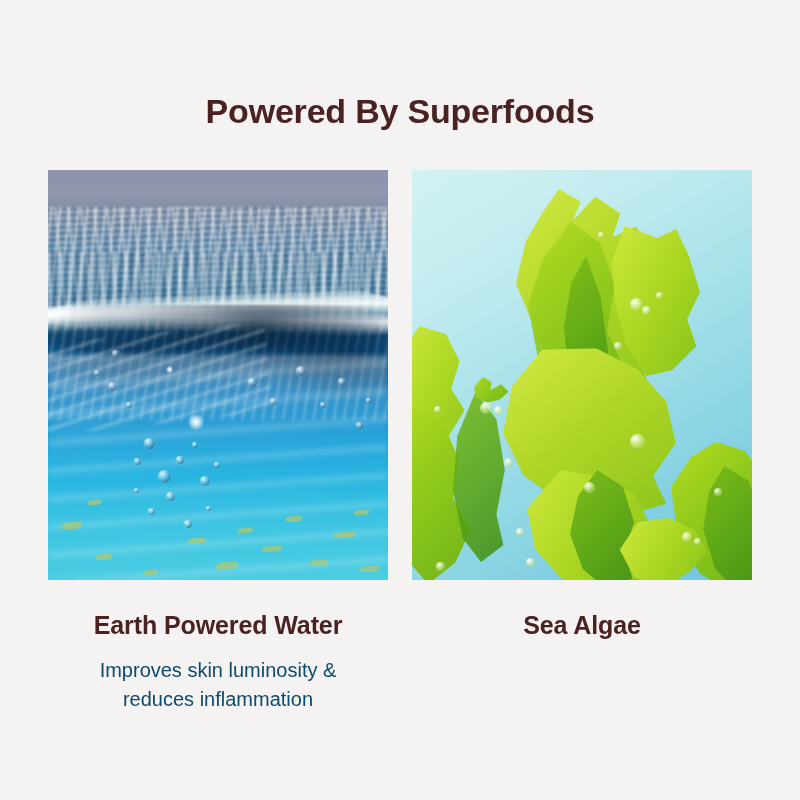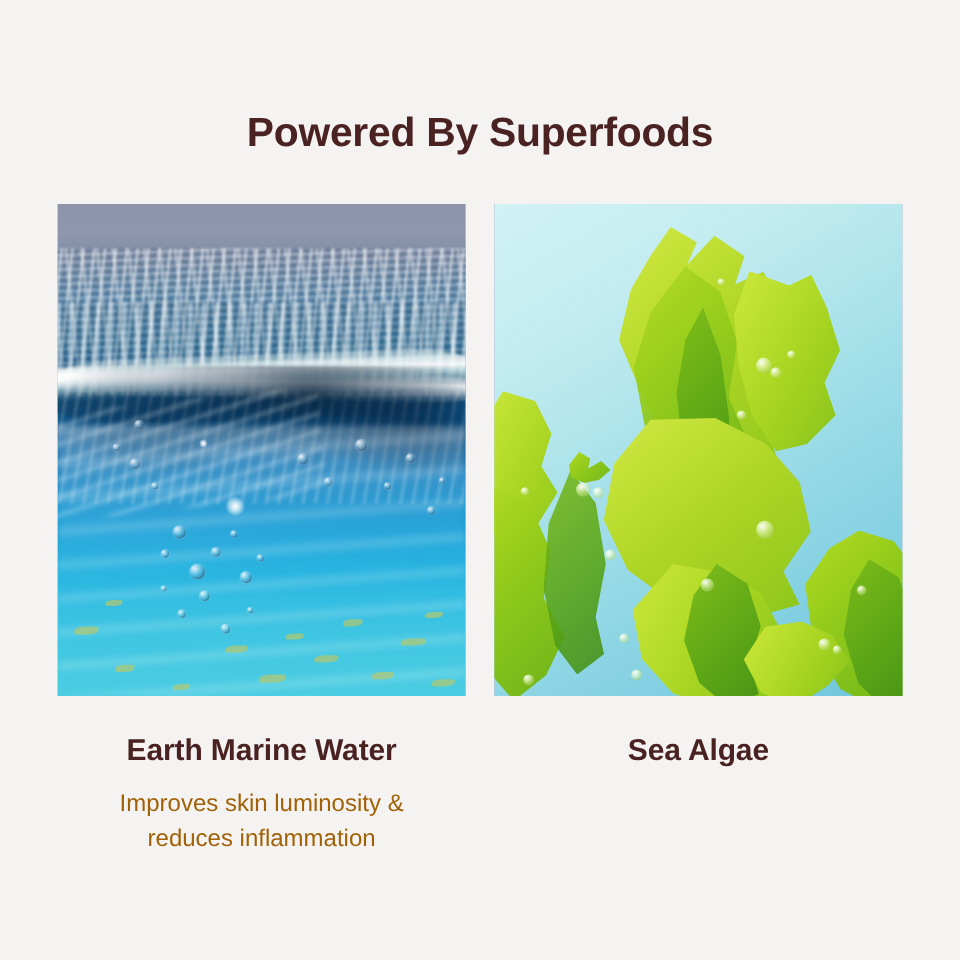--- a/index.html
+++ b/index.html
@@ -253,21 +253,21 @@
     font-weight: bold;
     color: #4a2222;
     text-align: center;
     letter-spacing: -0.1px;
     line-height: 30px;
   }
   .caption-body {
     margin-top: 16px;
     font-size: 20px;
     font-weight: normal;
-    color: #a16207;
+    color: #0c4a6e;
     text-align: center;
     line-height: 29px;
     max-width: 320px;
   }
 </style>
 </head>
 <body>
 
 <div class="page">
 
@@ -322,21 +322,21 @@
         <div class="fish" style="left:190px; top:358px; width:15px; height:5px;"></div>
         <div class="fish" style="left:214px; top:376px; width:20px; height:6px;"></div>
         <div class="fish" style="left:238px; top:346px; width:16px; height:6px;"></div>
         <div class="fish" style="left:262px; top:390px; width:18px; height:6px;"></div>
         <div class="fish" style="left:286px; top:362px; width:21px; height:6px;"></div>
         <div class="fish" style="left:306px; top:340px; width:15px; height:5px;"></div>
         <div class="fish" style="left:312px; top:396px; width:19px; height:6px;"></div>
         <div class="fish" style="left:40px; top:330px; width:14px; height:5px;"></div>
       </div>
 
-      <div class="caption-title">Earth Marine Water</div>
+      <div class="caption-title">Earth Powered Water</div>
 
       <div class="caption-body">
         <span>Improves skin luminosity &amp;</span><br>
         <span>reduces inflammation</span>
       </div>
     </div>
 
     <div class="col">
 
       <div class="media">

